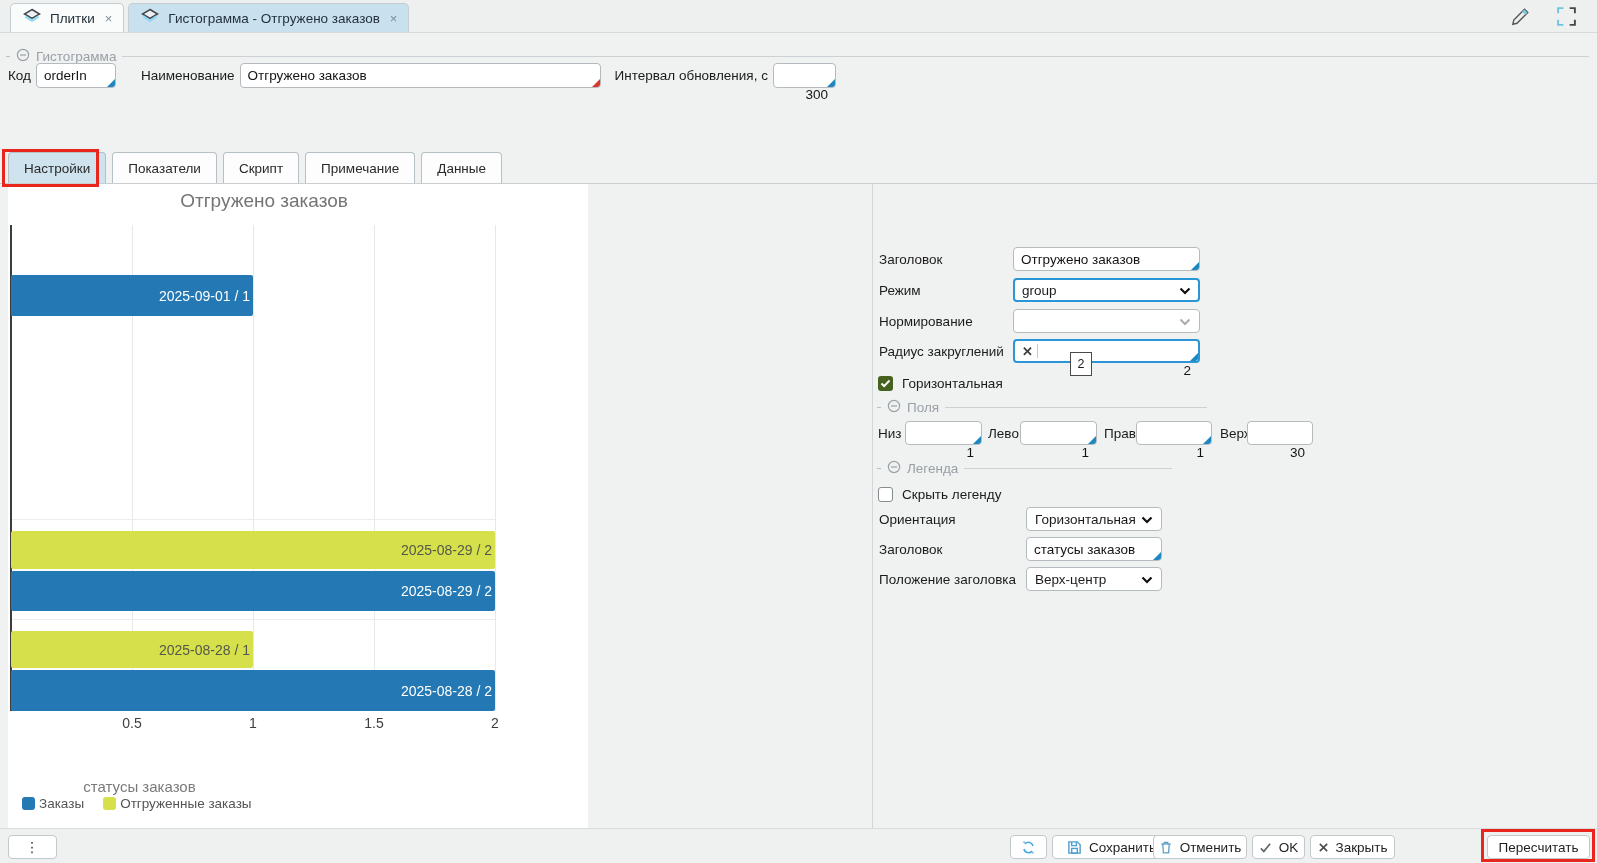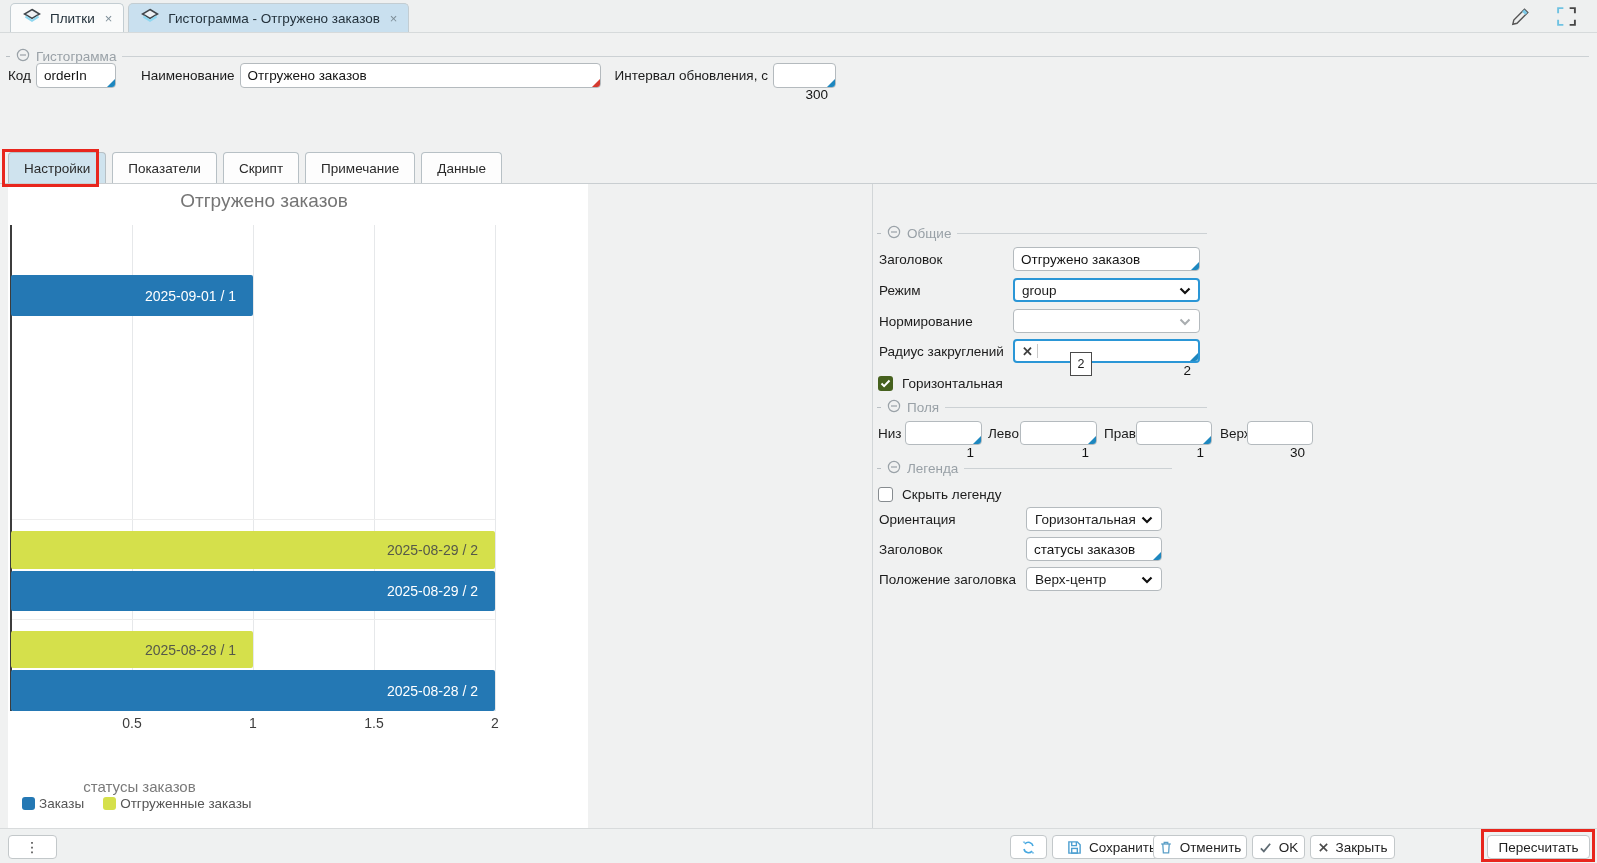--- a/index.html
+++ b/index.html
@@ -45,21 +45,21 @@
   .ptab.active { background:#cfe3ee; }
   
   .content { position:absolute; left:0; top:184px; width:100%; height:644px; }
   .chart-panel { position:absolute; left:8px; top:0; width:580px; height:644px; background:#fff; }
   .chart-title { position:absolute; left:6px; top:6px; width:500px; text-align:center;
     font-size:19px; color:#757575; }
   .axis-line { position:absolute; background:#3c3c3c; }
   .gridline-v { position:absolute; width:1px; background:#e6e8ea; }
   .gridline-h { position:absolute; height:1px; background:#ededed; }
   .bar { position:absolute; border-radius:2px; display:flex; align-items:center;
-    justify-content:flex-end; padding-right:17px; font-size:14px; }
+    justify-content:flex-end; padding-right:3px; font-size:14px; }
   .tick-x { position:absolute; width:44px; text-align:center; transform:translateX(-50%);
     font-size:14px; color:#3d3d3d; }
   .legend-title { position:absolute; left:14px; top:594px; width:235px; text-align:center;
     font-size:15px; color:#7a7a7a; }
   .legend-items { position:absolute; left:14px; top:612px; display:flex; align-items:center; }
   .legend-item { display:flex; align-items:center; gap:4px; margin-right:19px; color:#555; font-size:13.5px; }
   .swatch { width:13px; height:13px; border-radius:3px; }
   .vdivider { position:absolute; left:872px; top:0; width:1px; height:644px; background:#d2d6d8; }
   
   .settings { position:absolute; left:873px; top:0; width:724px; height:644px; }
@@ -200,29 +200,20 @@
           <span>Отгруженные заказы</span>
         </div>
       </div>
   </div>
 
   <div class="vdivider"></div>
 
   <div class="settings">
 
 
-    <div class="fs-head" style="top:41px; width:330px">
-      <span class="dash"></span>
-      <span><svg width="14" height="14" viewBox="0 0 14 14">
-            <circle cx="7" cy="7" r="5.6" fill="none" stroke="#9aa2a8" stroke-width="1.2"></circle>
-            <path d="M4 7h6" stroke="#9aa2a8" stroke-width="1.2"></path>
-          </svg></span>
-      <span>Общие</span>
-      <span class="fs-line"></span>
-    </div>
 
     <div class="srow" style="left:6px; top:63px">
       <span class="slabel">Заголовок</span>
     </div>
     <div class="ctl" style="left:140px; top:63px; width:187px">
       <span class="input-wrap corner-blue">
         <input value="Отгружено заказов" style="">
       </span>
     </div>
 

